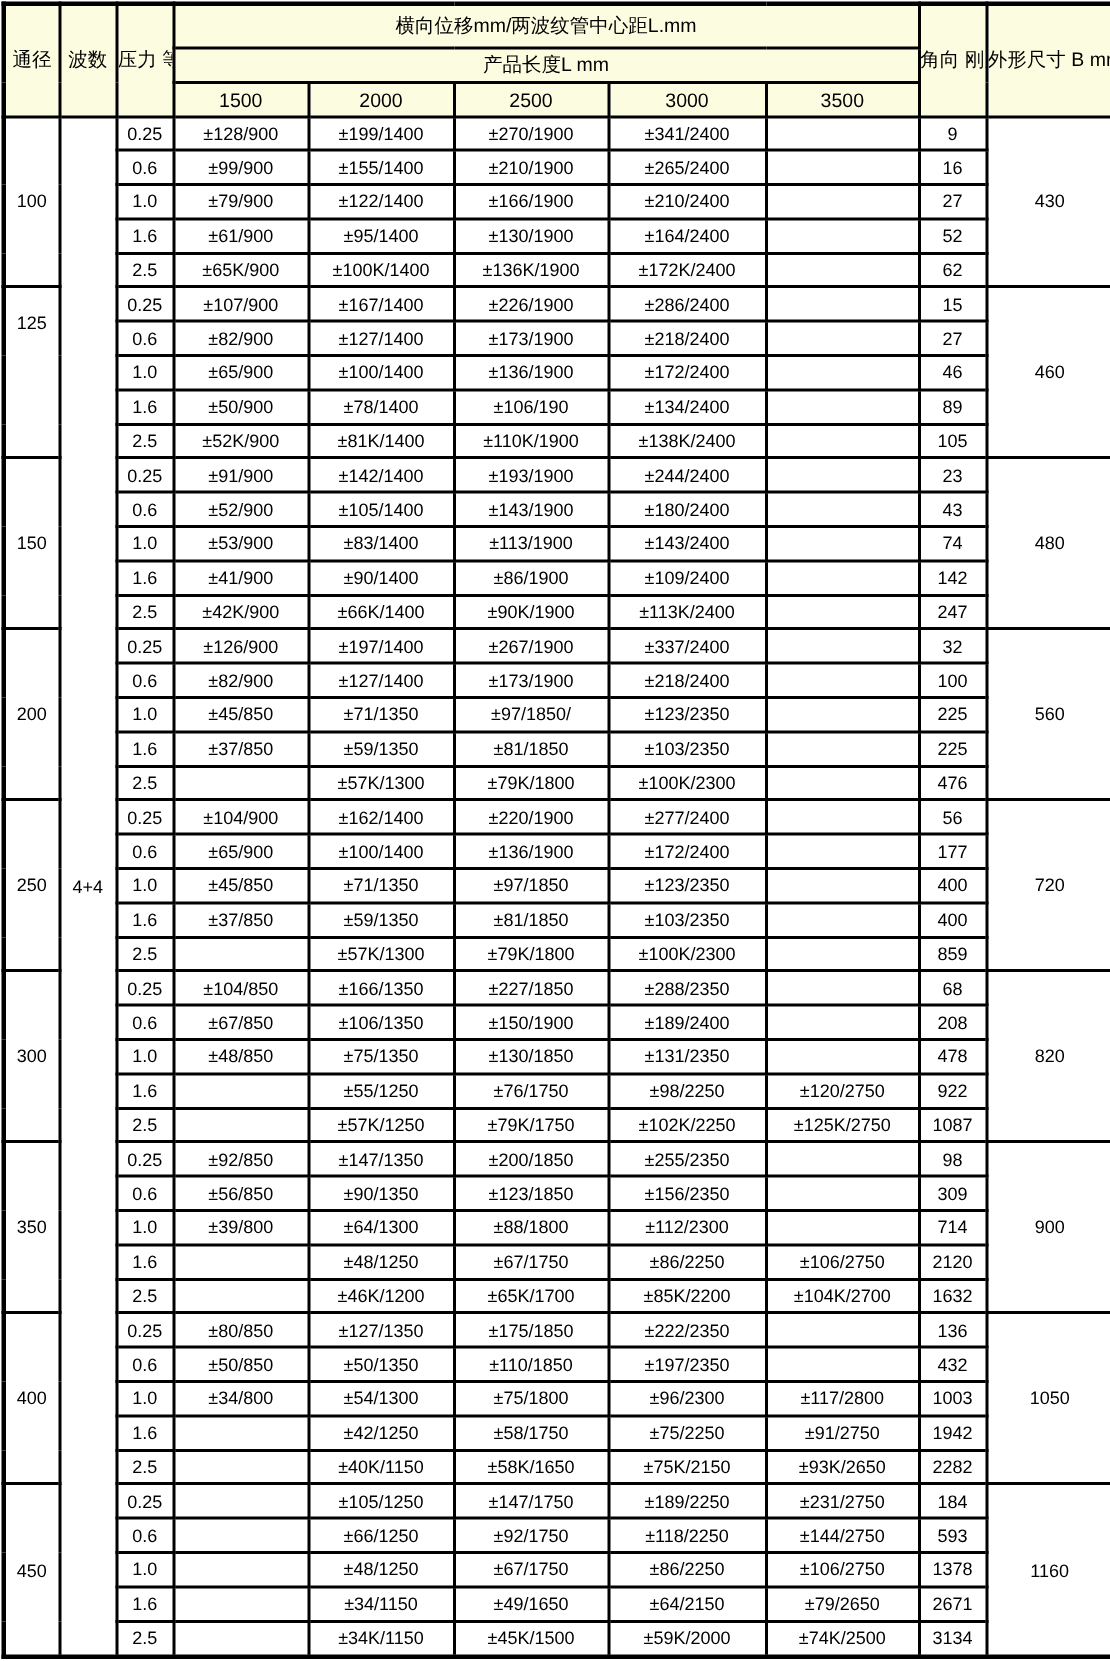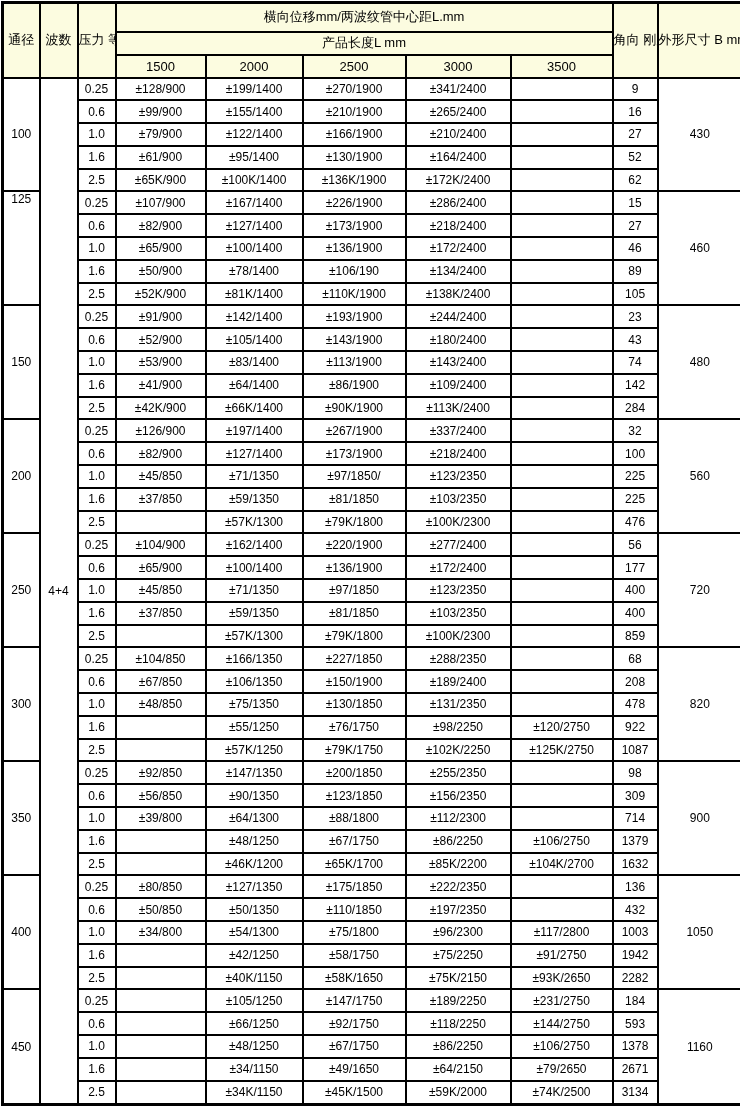--- a/index.html
+++ b/index.html
@@ -45,21 +45,21 @@
     font-size: 12px;
     color: #000;
     background: #ffffff;
   }
   td.diam {
     vertical-align: bottom;
     padding-bottom: 4px;
   }
   td.diam.top {
     vertical-align: top;
-    padding-top: 0;
+    padding-top: 16px;
   }
   td.waves {
     vertical-align: middle;
   }
   td.dims {
     vertical-align: top;
     padding-top: 4px;
   }
 </style>
 </head>
@@ -226,34 +226,34 @@
           <td>±53/900</td>
           <td>±83/1400</td>
           <td>±113/1900</td>
           <td>±143/2400</td>
           <td></td>
           <td>74</td>
         </tr>
         <tr>
           <td>1.6</td>
           <td>±41/900</td>
-          <td>±64/1400</td>
+          <td>±90/1400</td>
           <td>±86/1900</td>
           <td>±109/2400</td>
           <td></td>
           <td>142</td>
         </tr>
         <tr>
           <td>2.5</td>
           <td>±42K/900</td>
           <td>±66K/1400</td>
           <td>±90K/1900</td>
           <td>±113K/2400</td>
           <td></td>
-          <td>284</td>
+          <td>247</td>
         </tr>
         <tr>
           <td rowspan="5" class="diam">200</td>
           <td>0.25</td>
           <td>±126/900</td>
           <td>±197/1400</td>
           <td>±267/1900</td>
           <td>±337/2400</td>
           <td></td>
           <td>32</td>
@@ -418,21 +418,21 @@
           <td></td>
           <td>714</td>
         </tr>
         <tr>
           <td>1.6</td>
           <td></td>
           <td>±48/1250</td>
           <td>±67/1750</td>
           <td>±86/2250</td>
           <td>±106/2750</td>
-          <td>1379</td>
+          <td>2120</td>
         </tr>
         <tr>
           <td>2.5</td>
           <td></td>
           <td>±46K/1200</td>
           <td>±65K/1700</td>
           <td>±85K/2200</td>
           <td>±104K/2700</td>
           <td>1632</td>
         </tr>

